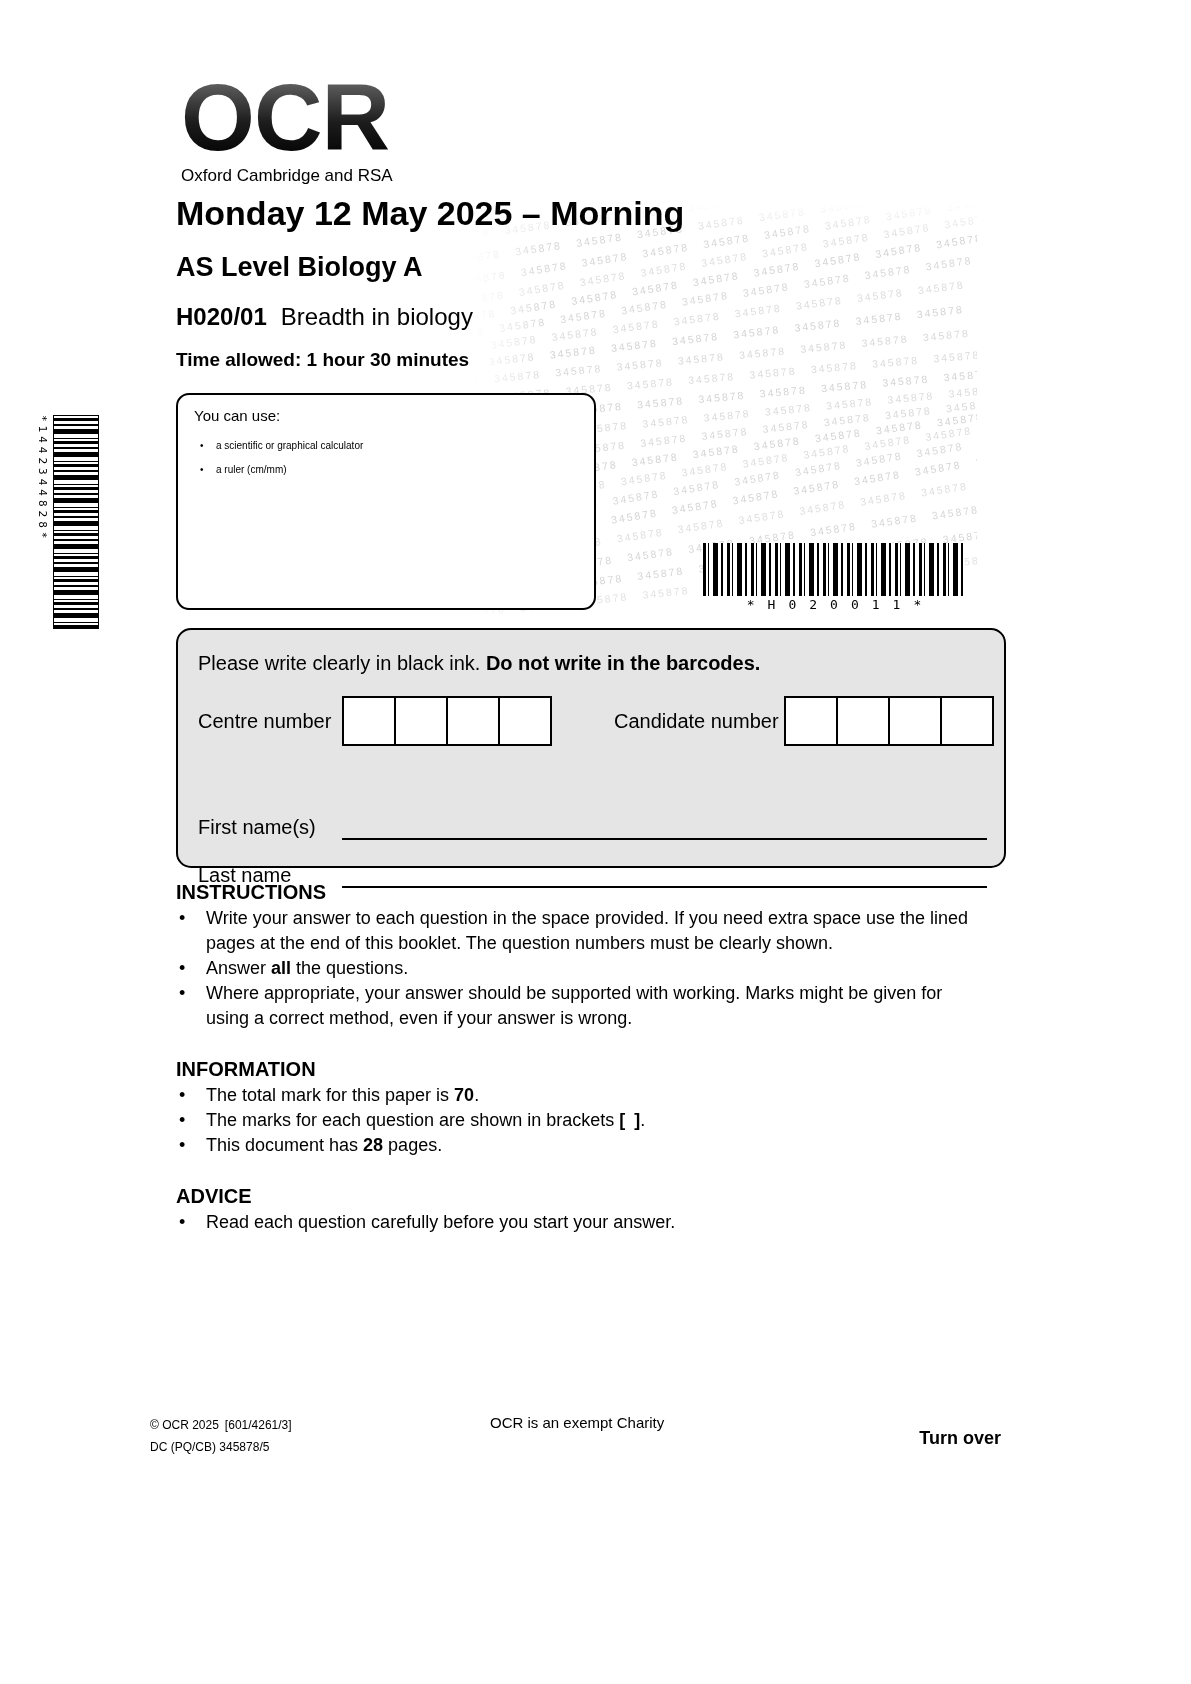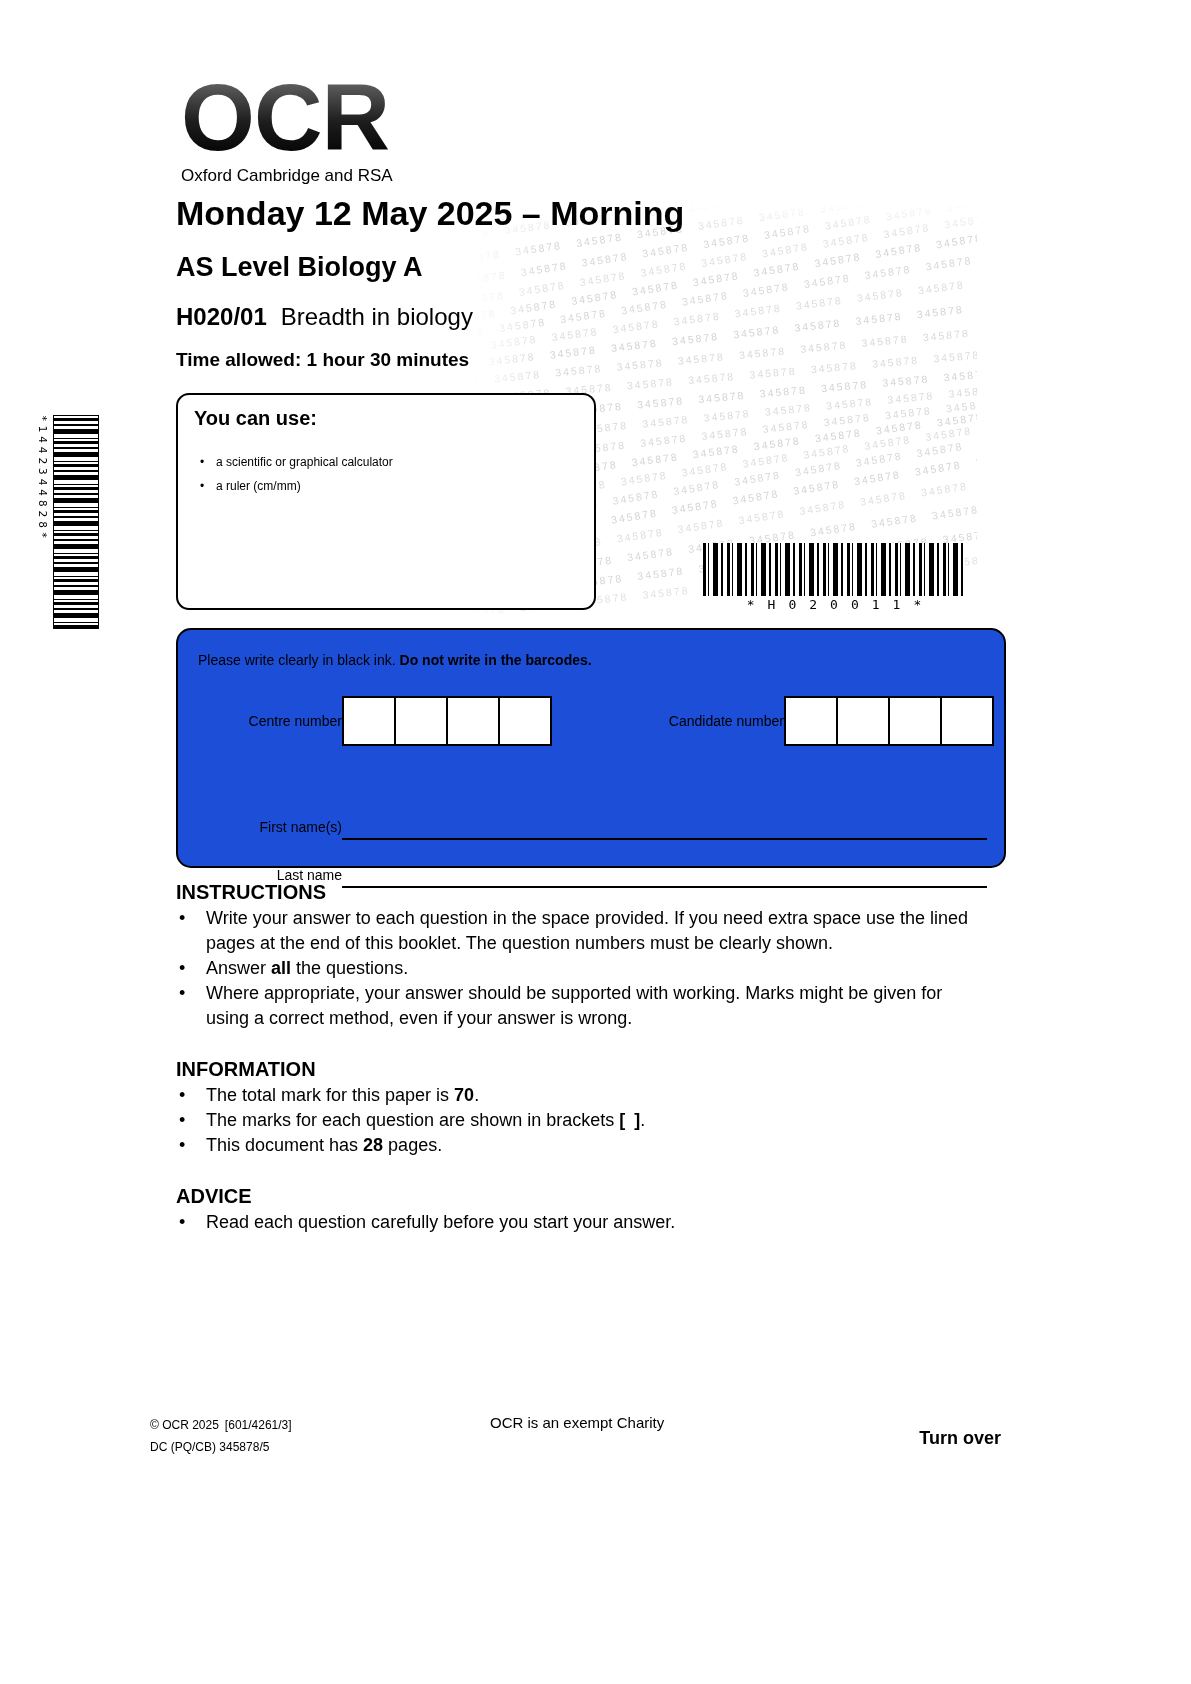--- a/index.html
+++ b/index.html
@@ -60,22 +60,22 @@
   .paper-line { left: 176px; top: 303px; font-size: 24px; }
   .paper-code { font-weight: bold; margin-right: 14px; }
   .time-allowed { left: 176px; top: 349px; font-size: 19px; font-weight: bold; }
 
   
   .you-can-use {
     left: 176px; top: 393px; width: 420px; height: 217px;
     border: 2.5px solid #000; border-radius: 13px;
     padding: 12px 16px; box-sizing: border-box; background: #fff;
   }
-  .ycu-heading { font-weight: bold; font-size: 20px; }
-  .ycu-list { list-style: none; margin: 20px 0 0 4px; padding: 0; font-size: 12px; }
+  .ycu-heading { font-weight: normal; font-size: 15px; }
+  .ycu-list { list-style: none; margin: 10px 0 0 4px; padding: 0; font-size: 10px; }
   .ycu-list li { padding-left: 18px; position: relative; line-height: 24px; }
   .ycu-list li::before { content: "\2022"; position: absolute; left: 2px; }
 
   
   .right-barcode { left: 703px; top: 543px; width: 262px; }
   .rb-bars {
     height: 53px;
     background: repeating-linear-gradient(90deg,
       #000 0px, #000 3px, #fff 3px, #fff 5px,
       #000 5px, #000 6px, #fff 6px, #fff 10px,
@@ -85,21 +85,21 @@
   .rb-text {
     font-family: "DejaVu Sans Mono", monospace;
     font-size: 13px; letter-spacing: 13px; text-align: center;
     margin-top: 1px; padding-left: 13px; white-space: nowrap;
   }
 
   
   .candidate-box {
     left: 176px; top: 628px; width: 830px; height: 240px;
     border: 2.5px solid #000; border-radius: 15px;
-    box-sizing: border-box; background: #1d4ed8; font-size: 14px; text-align: right;
+    box-sizing: border-box; background: #e5e5e5; font-size: 20px;
   }
   .cb-instruction { position: absolute; left: 20px; top: 22px; margin: 0; }
   .cb-row1 { position: absolute; left: 20px; top: 66px; display: flex; align-items: center; }
   .cb-label { display: inline-block; }
   .lbl-centre { width: 144px; }
   .lbl-candidate { width: 170px; margin-left: 62px; }
   .cells { display: flex; }
   .cell { width: 50px; height: 46px; border: 2px solid #000; margin-left: -2px; background: #fff; }
   .cell:first-child { margin-left: 0; }
   .cb-name-row { position: absolute; left: 20px; display: flex; align-items: flex-end; margin-top: 44px; }

